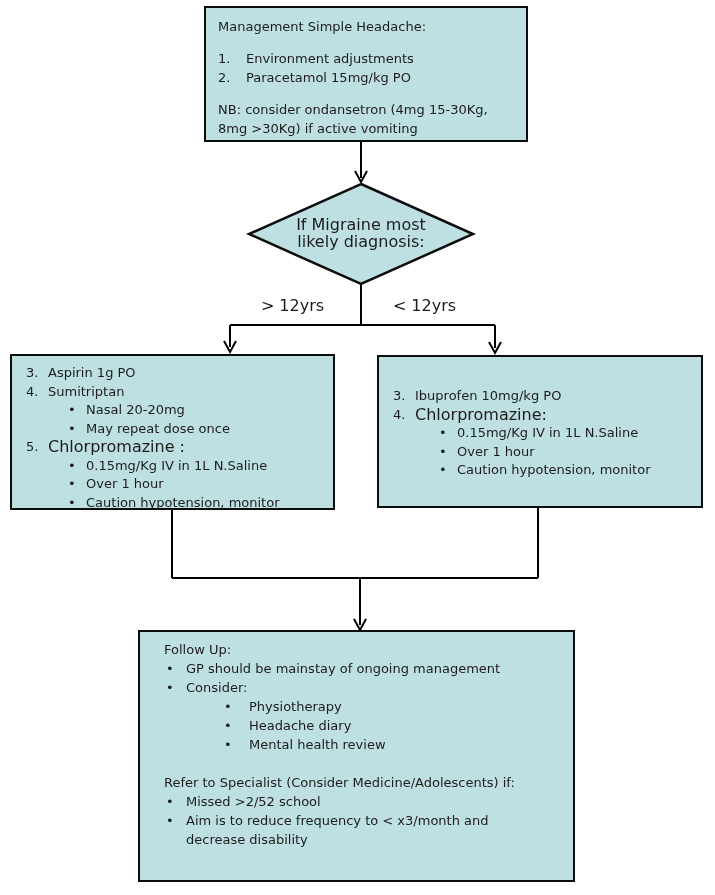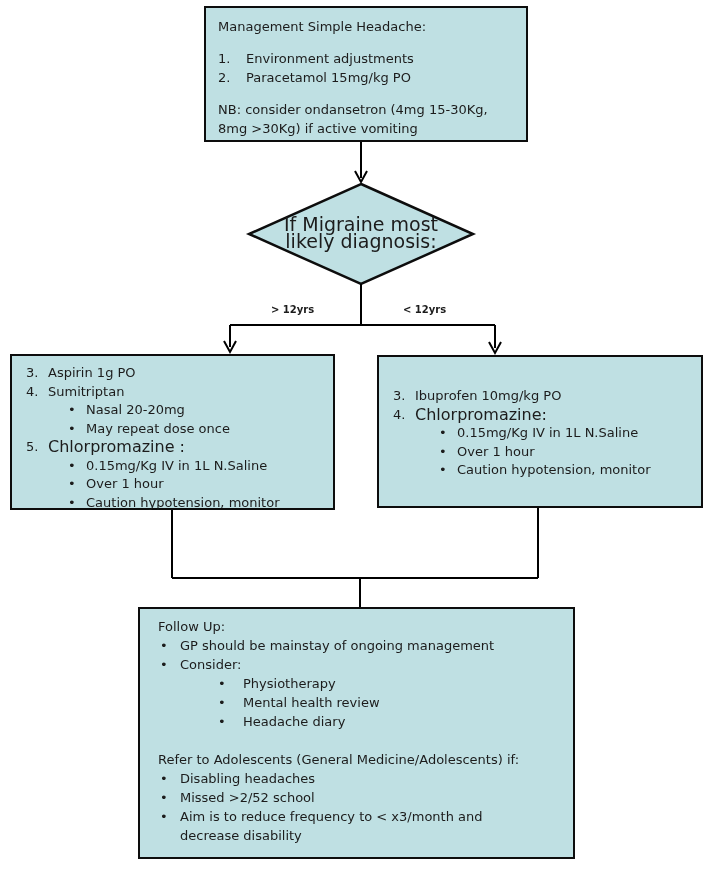--- a/index.html
+++ b/index.html
@@ -21,21 +21,21 @@
     position: absolute;
     background: #bfe0e3;
     border: 2px solid #0d0d0d;
     box-sizing: border-box;
     font-size: 13px;
     line-height: 19px;
   }
   .top-box   { left: 204px; top: 6px;   width: 324px; height: 136px; padding: 9px 12px; }
   .left-box  { left: 10px;  top: 354px; width: 325px; height: 156px; padding: 8px 8px;  line-height: 18.5px; }
   .right-box { left: 377px; top: 355px; width: 326px; height: 153px; padding: 30px 8px 8px; line-height: 18.5px; }
-  .follow-box{ left: 138px; top: 607px; width: 437px; height: 252px; padding: 8px 18px; }
+  .follow-box{ left: 138px; top: 630px; width: 437px; height: 252px; padding: 8px 24px; }
 
   .gap-after { margin-bottom: 13px; }
   .gap-before { margin-top: 13px; }
   .gap-before-lg { margin-top: 19px; }
 
   .numitem { display: flex; }
   .numitem .num { flex: 0 0 28px; }
   .left-box .numitem .num, .right-box .numitem .num { flex: 0 0 22px; padding-left: 6px; }
   .big { font-size: 16px; }
 
@@ -47,26 +47,26 @@
   .fb-l1 { padding-left: 2px; }
   .fb-l1 .dot { flex: 0 0 20px; }
   .fb-l2 { margin-left: 60px; }
   .fb-l2 .dot { flex: 0 0 25px; }
   .wrap-narrow { max-width: 345px; }
 
   .diamond-label {
     position: absolute;
     left: 281px; top: 216px; width: 160px;
     text-align: center;
-    font-size: 19px; line-height: 17px;
+    font-size: 16px; line-height: 17px;
   }
   .branch-label {
     position: absolute;
-    top: 304px; width: 75px;
-    font-weight: bold; font-size: 10px;
+    top: 296px; width: 75px;
+    font-weight: normal; font-size: 16px;
     text-align: center;
   }
   .branch-left  { left: 255px; }
   .branch-right { left: 387px; }
 </style>
 </head>
 <body>
 
 <div class="canvas">
 
@@ -170,31 +170,27 @@
     <div class="bullet fb-l1">
       <span class="dot"></span>
       <span>Consider:</span>
     </div>
     <div class="bullet fb-l2">
       <span class="dot"></span>
       <span>Physiotherapy</span>
     </div>
     <div class="bullet fb-l2">
       <span class="dot"></span>
-      <span>Mental health review</span>
+      <span>Headache diary</span>
     </div>
     <div class="bullet fb-l2">
       <span class="dot"></span>
-      <span>Headache diary</span>
+      <span>Mental health review</span>
     </div>
-    <div class="gap-before-lg">Refer to Adolescents (General Medicine/Adolescents) if:</div>
-    <div class="bullet fb-l1">
-      <span class="dot"></span>
-      <span>Disabling headaches</span>
-    </div>
+    <div class="gap-before-lg">Refer to Specialist (Consider Medicine/Adolescents) if:</div>
     <div class="bullet fb-l1">
       <span class="dot"></span>
       <span>Missed &gt;2/52 school</span>
     </div>
     <div class="bullet fb-l1">
       <span class="dot"></span>
       <span class="wrap-narrow">Aim is to reduce frequency to &lt; x3/month and decrease disability</span>
     </div>
   </div>
 

